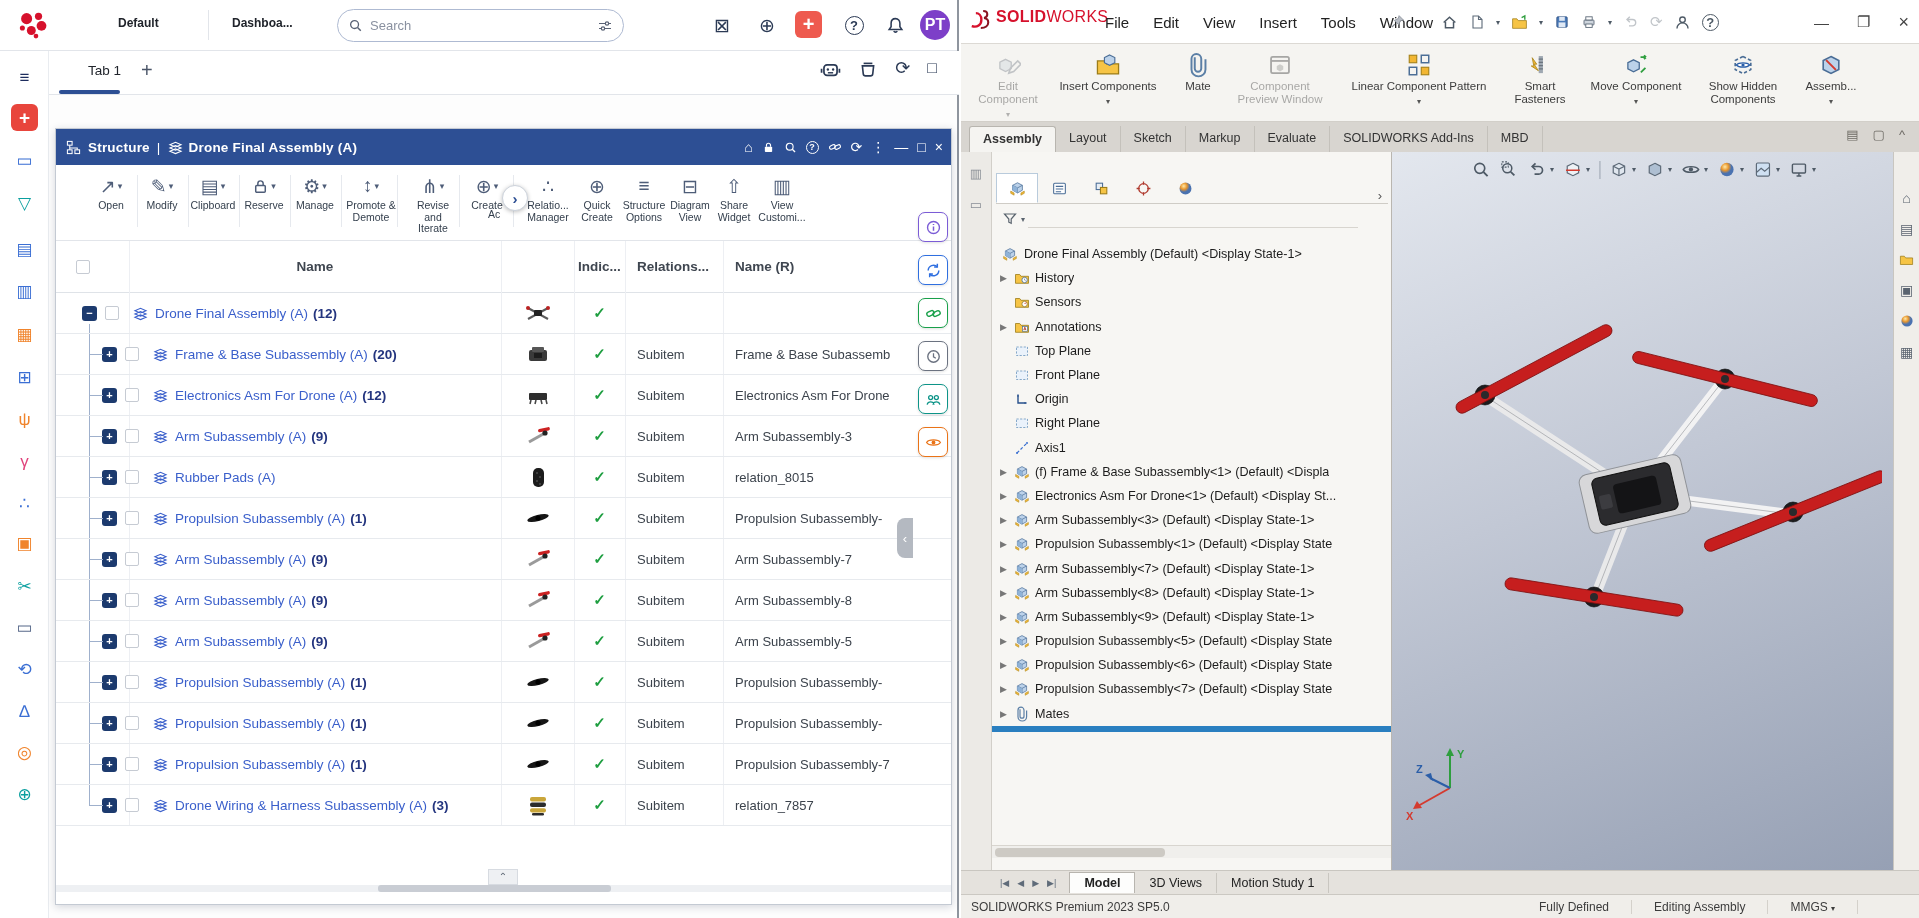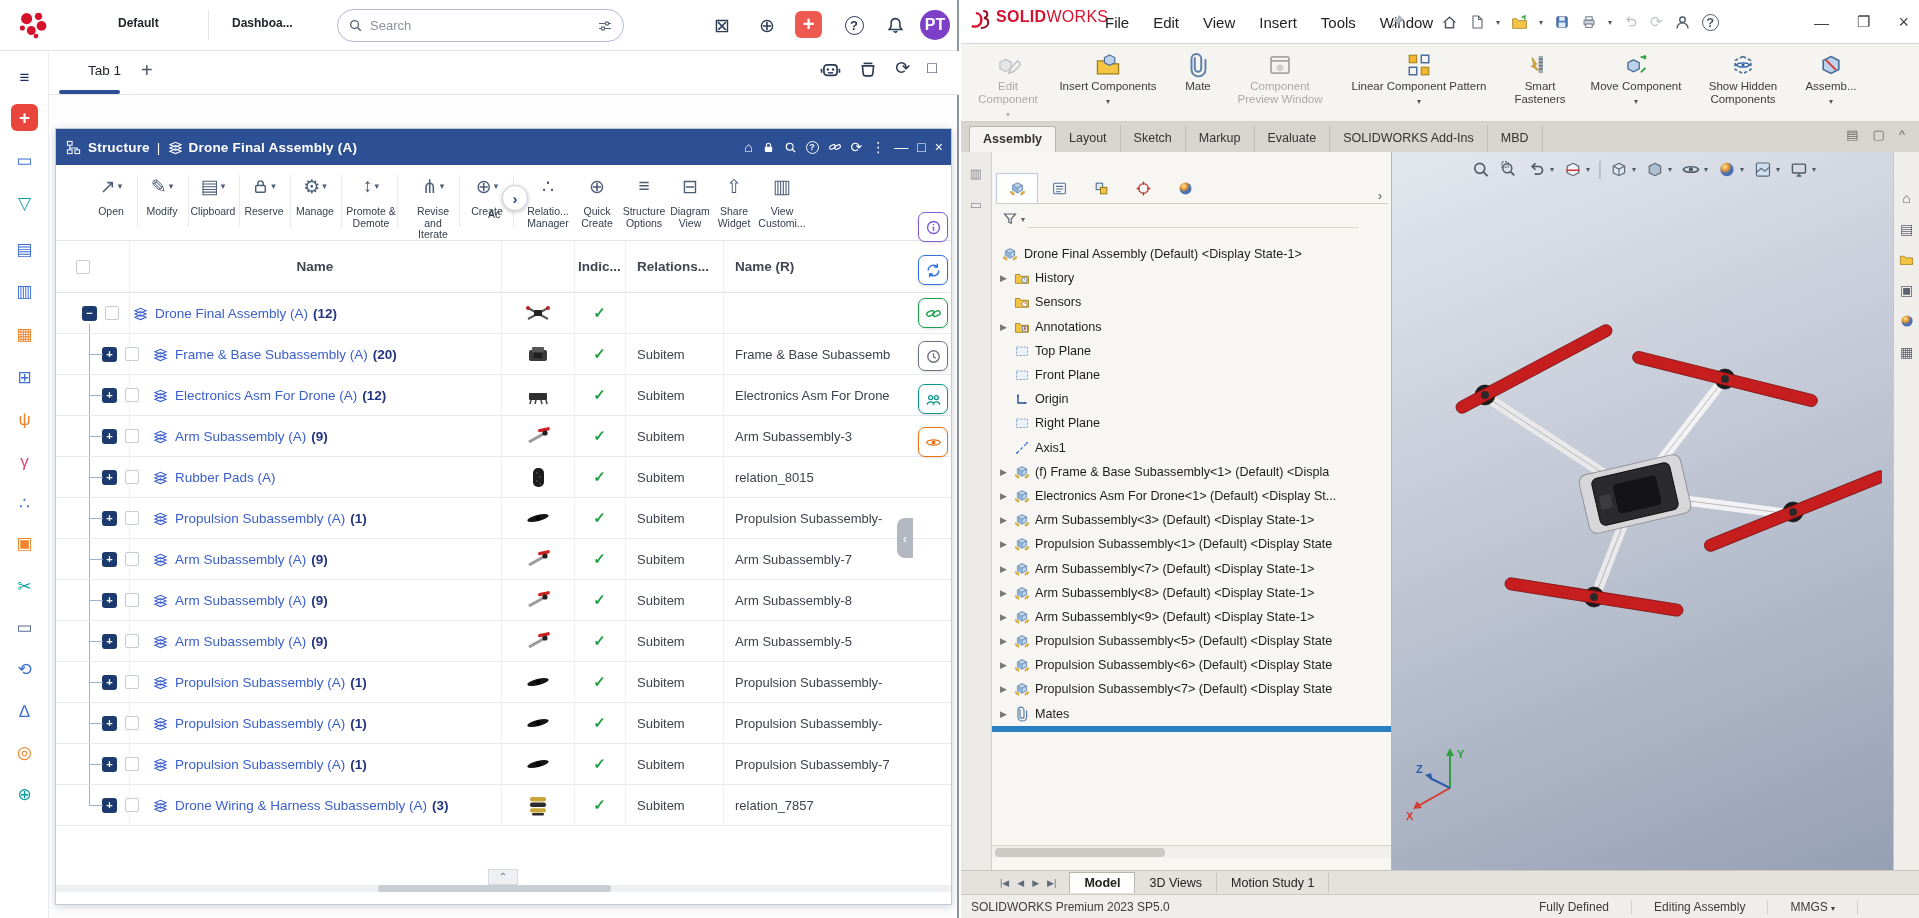--- a/index.html
+++ b/index.html
@@ -29,21 +29,21 @@
 .sb-ic{position:absolute;left:11px;width:27px;height:27px;display:flex;align-items:center;justify-content:center;font-size:17px;border-radius:6px}
 
 #dx-window{position:absolute;left:55px;top:128px;width:897px;height:777px;background:#fff;border:1px solid #c4cad3;box-shadow:0 2px 8px rgba(30,40,70,.18)}
 #dxw-title{position:absolute;left:0;top:0;width:100%;height:36px;background:#2d4f94;color:#fff;display:flex;align-items:center;padding:0 10px}
 #dxw-title .t{font-size:13.5px;font-weight:bold;letter-spacing:.2px}
 #dxw-title-icons{position:absolute;right:8px;top:0;height:36px;display:flex;align-items:center;gap:9px;color:#fff}
 #dxw-toolbar{position:absolute;left:0;top:36px;width:100%;height:76px;border-bottom:1px solid #e2e5ea;background:#fff}
 .tb-btn{position:absolute;top:8px;width:52px;text-align:center;color:#3c4654}
 .tb-btn .ic{height:26px;font-size:19px;color:#4e5d78;display:flex;align-items:center;justify-content:center;gap:2px}
 .tb-btn .cv{font-size:9px;color:#4e5d78}
-.tb-btn .lb{font-size:10.5px;line-height:11.5px;color:#35404e;margin-top:7px}
+.tb-btn .lb{font-size:10.5px;line-height:11.5px;color:#35404e;margin-top:1px}
 .tb-sep{position:absolute;top:10px;width:1px;height:52px;background:#e6e9ee}
 #tb-chevron{position:absolute;left:446px;top:20px;width:26px;height:26px;border-radius:50%;background:#fff;border:1px solid #cdd3dc;box-shadow:0 1px 4px rgba(0,0,0,.25);color:#2d4f94;font-size:15px;font-weight:bold;display:flex;align-items:center;justify-content:center;z-index:3}
 #tb-overflow-label{position:absolute;left:432px;top:43px;font-size:10.5px;color:#35404e}
 #dxw-header{position:absolute;left:0;top:112px;width:100%;height:52px;border-bottom:1px solid #dfe3e8;font-size:13.5px;color:#3f4650;font-weight:bold}
 #dxw-body{position:absolute;left:0;top:164px;width:100%;height:533px}
 .colline{position:absolute;top:112px;width:1px;height:585px;background:#edeff3}
 .dxrow{position:relative;height:41px;border-bottom:1px solid #e7eaee}
 .namecell{position:absolute;left:0;top:0;width:445px;height:100%;display:flex;align-items:center;overflow:hidden}
 .expander{width:15px;height:15px;border-radius:3px;background:#1c3a6e;color:#fff;font-size:11px;font-weight:bold;display:flex;align-items:center;justify-content:center;flex:none}
 .rowcheck{width:14px;height:14px;border:1px solid #c6cbd3;border-radius:2px;background:#fff;margin-left:8px;flex:none}

